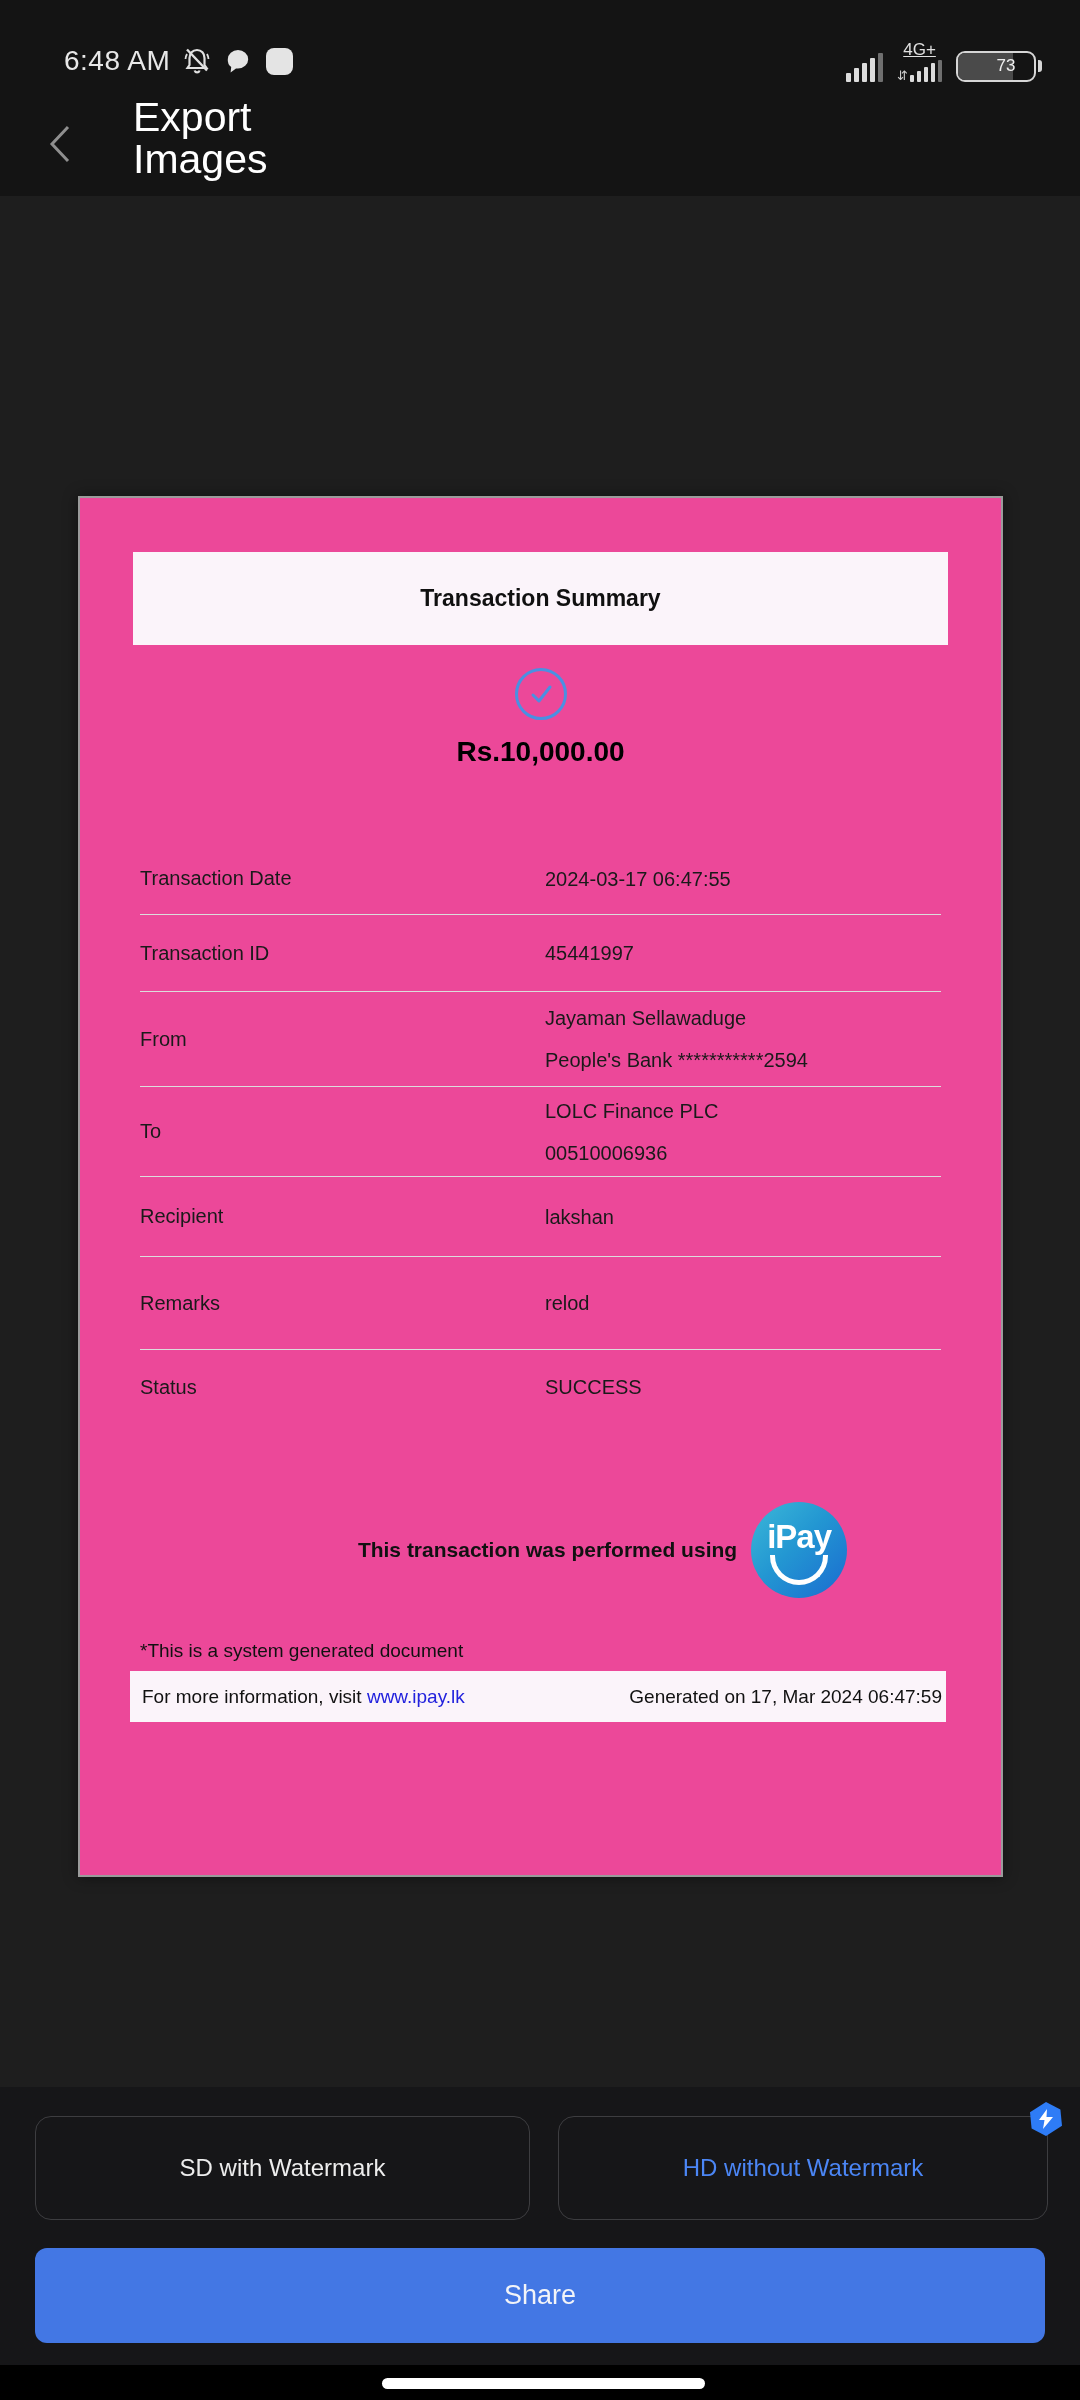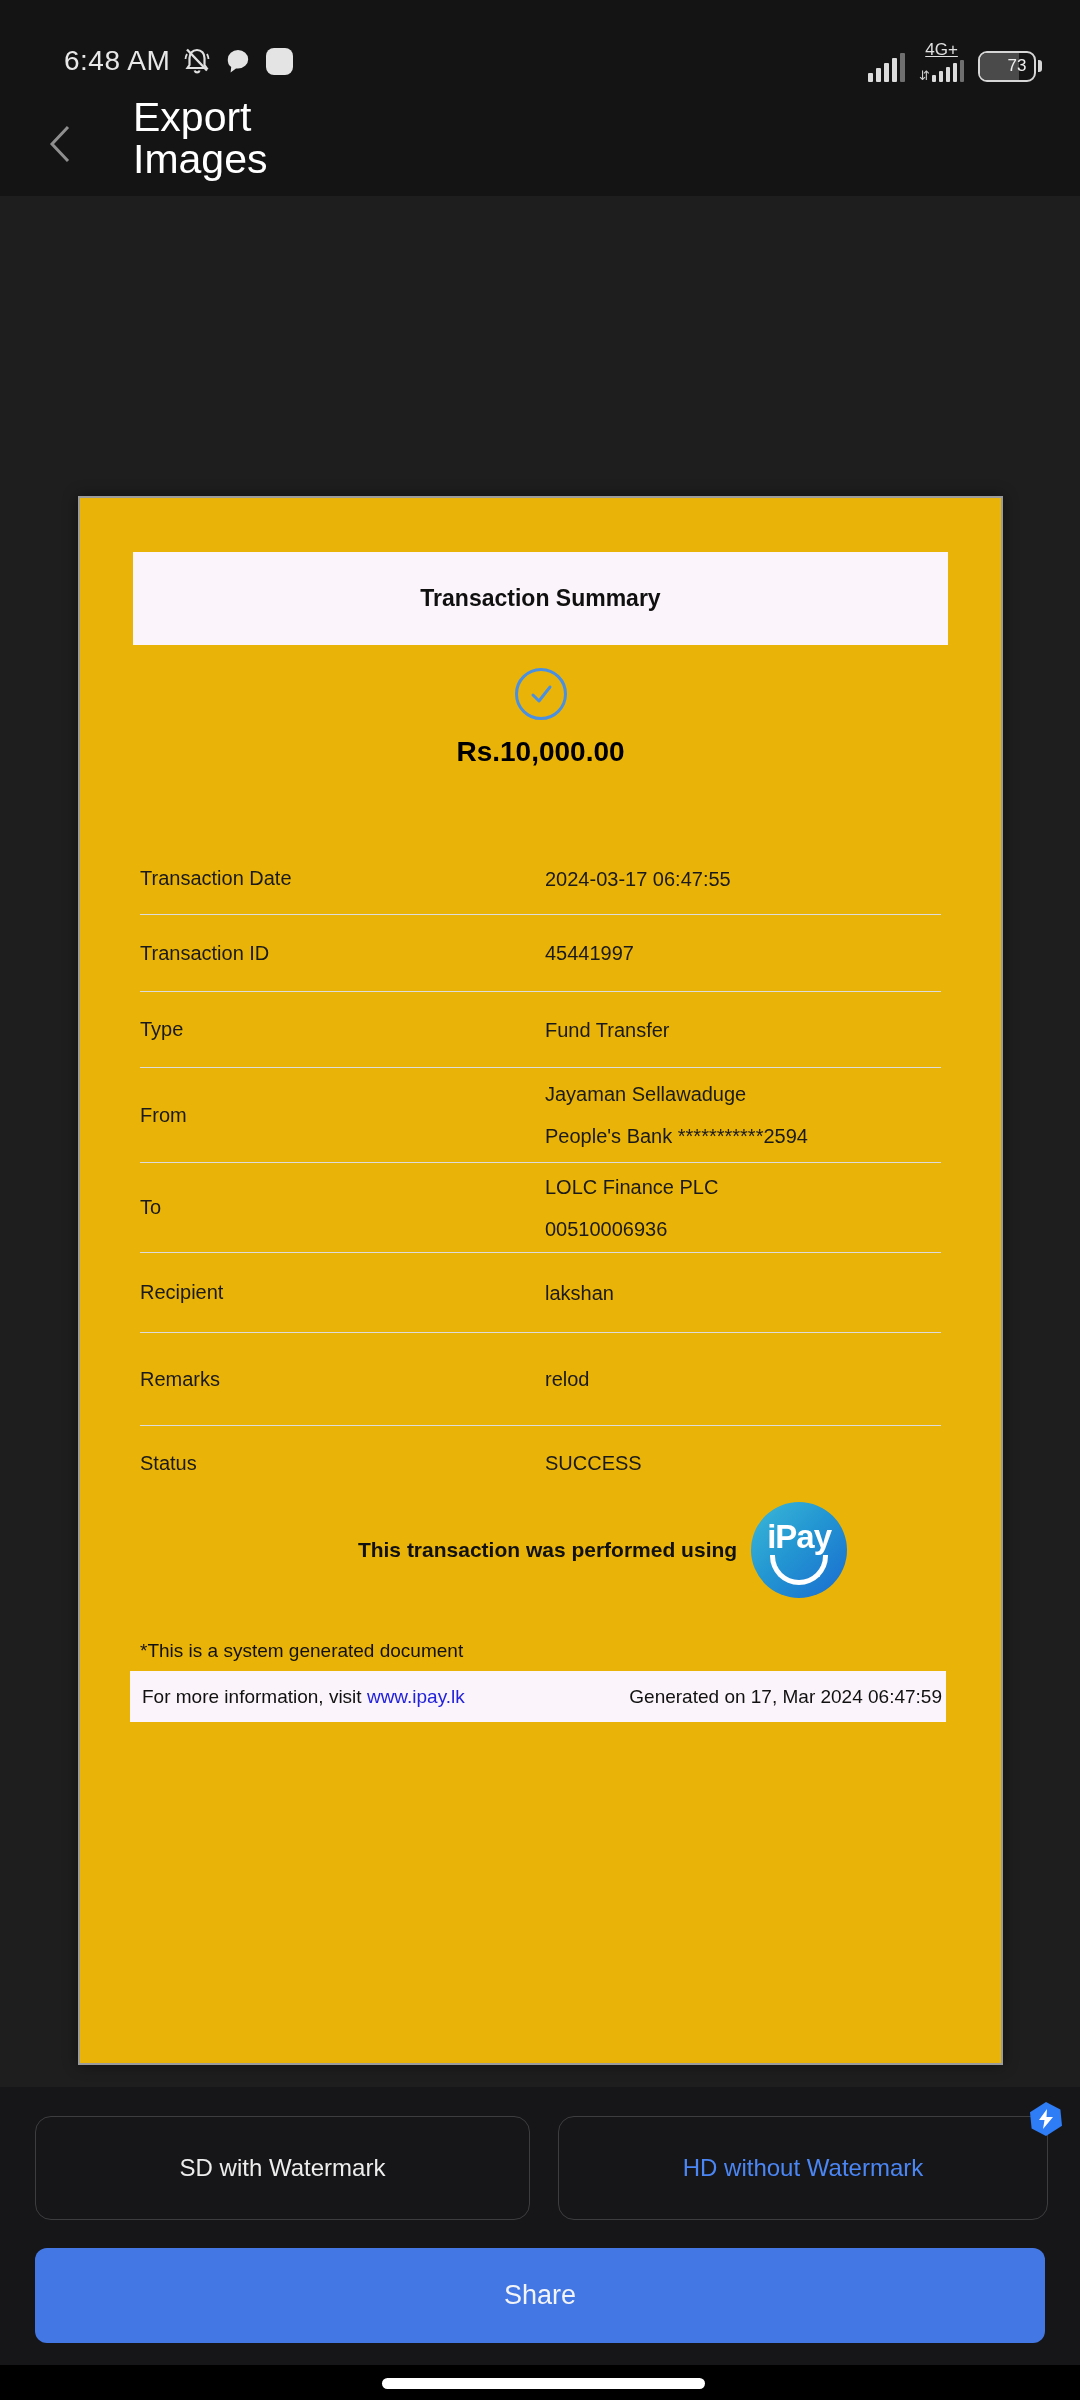--- a/index.html
+++ b/index.html
@@ -27,35 +27,35 @@
   .sigbars i:nth-child(5){height:29px; background:#6f6f6f;}
   .net-cluster { display:flex; flex-direction:column; align-items:center; line-height:1; }
   .net-label { font-size:17px; font-weight:500; color:#e0e0e0; margin-bottom:2px;text-decoration:underline; }
   .net-bottom { display:flex; align-items:flex-end; gap:4px; }
   .updown { font-size:13px; color:#cfcfcf; letter-spacing:-2px; }
   .sigbars.small { height:22px; }
   .sigbars.small i { width:4px; }
   .sigbars.small i:nth-child(1){height:7px}.sigbars.small i:nth-child(2){height:11px}
   .sigbars.small i:nth-child(3){height:15px}.sigbars.small i:nth-child(4){height:19px}
   .sigbars.small i:nth-child(5){height:22px; background:#6f6f6f;}
-  .battery { position:relative; width:58px; height:31px; border:2.5px solid #d6d6d6;
+  .battery { position:relative; width:80px; height:31px; border:2.5px solid #d6d6d6;
     border-radius:9px; display:flex; align-items:center; overflow:hidden;padding-left:20px; }
   .battery-fill { position:absolute; left:0; top:0; bottom:0; width:73%; background:#4a4a4a; }
   .battery-num { position:relative; width:100%; text-align:center; font-size:17px; color:#f0f0f0; }
   .battery-nub { width:4px; height:12px; background:#d6d6d6; border-radius:0 3px 3px 0; margin-left:2px; }
 
   .appbar { position:absolute; top:96px; left:0; width:1080px; }
   .back-btn { position:absolute; left:40px; top:22px; width:40px; height:52px; display:flex;
     align-items:center; justify-content:center; }
   .page-title { position:absolute; left:133px; top:0; width:230px; font-size:41px;
     line-height:42px; color:#ffffff; font-weight:400; }
 
   
-  .card { position:absolute; left:78px; top:496px; width:925px; height:1569px;
-    background:#eab308; border:2px solid #9b9b9b; box-shadow:0 0 14px rgba(0,0,0,.45); }
+  .card { position:absolute; left:78px; top:496px; width:925px; height:1381px;
+    background:#ec4899; border:2px solid #9b9b9b; box-shadow:0 0 14px rgba(0,0,0,.45); }
   .card-title-band { position:absolute; left:53px; right:53px; top:54px; height:93px;
     background:var(--pink_band); display:flex; align-items:center; justify-content:center; }
   .card-title { font-size:23px; font-weight:bold; color:#101010; }
   .check-wrap { position:absolute; top:170px; left:0; right:0; display:flex; justify-content:center; }
   .check-circle { width:52px; height:52px; border-radius:50%; border:3px solid var(--check_blue);
     display:flex; align-items:center; justify-content:center; }
   .amount { position:absolute; top:238px; left:0; right:0; text-align:center;
     font-size:28px; font-weight:bold; color:#000; }
 
   .rtable { position:absolute; left:60px; right:60px; top:345px; }
@@ -187,26 +187,20 @@
       <div class="row-values">
           <div>2024-03-17 06:47:55</div>
         </div>
     </div>
     <div class="row h77">
       <div class="row-label">Transaction ID</div>
       <div class="row-values">
           <div>45441997</div>
         </div>
     </div>
-    <div class="row h76">
-      <div class="row-label">Type</div>
-      <div class="row-values">
-          <div>Fund Transfer</div>
-        </div>
-    </div>
     <div class="row h95">
       <div class="row-label">From</div>
       <div class="row-values">
         <div>Jayaman Sellawaduge</div>
         <div>People's Bank ***********2594</div>
       </div>
     </div>
     <div class="row h90">
       <div class="row-label">To</div>
       <div class="row-values">

